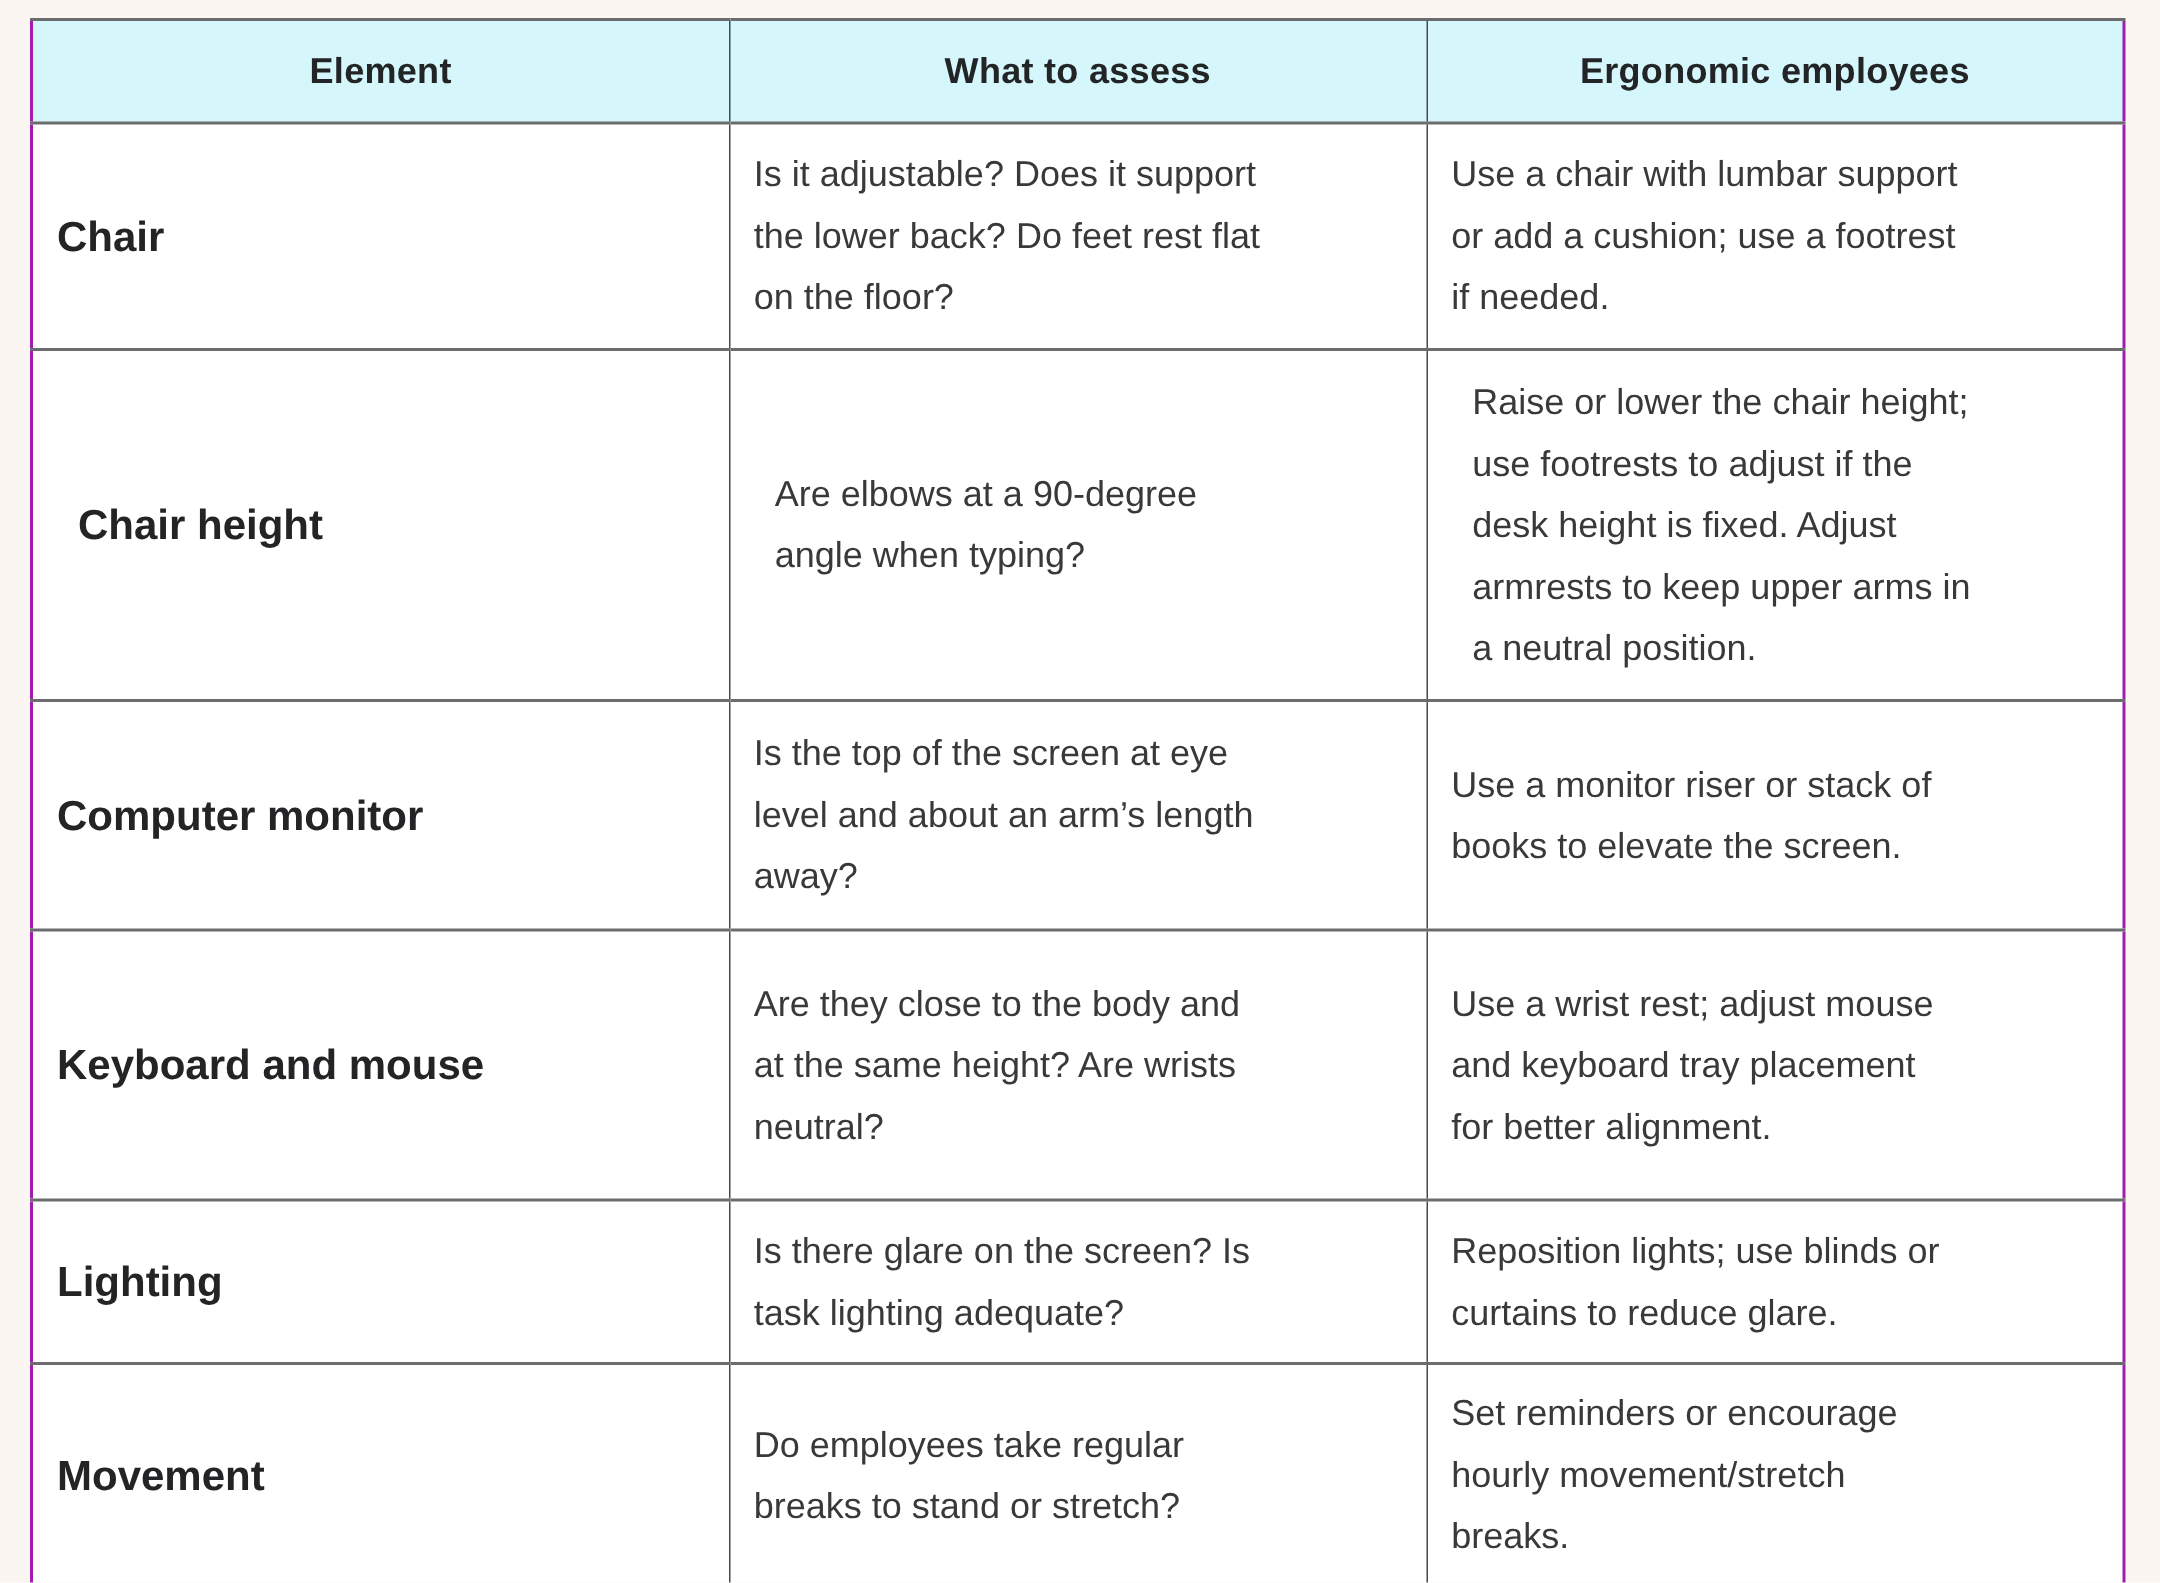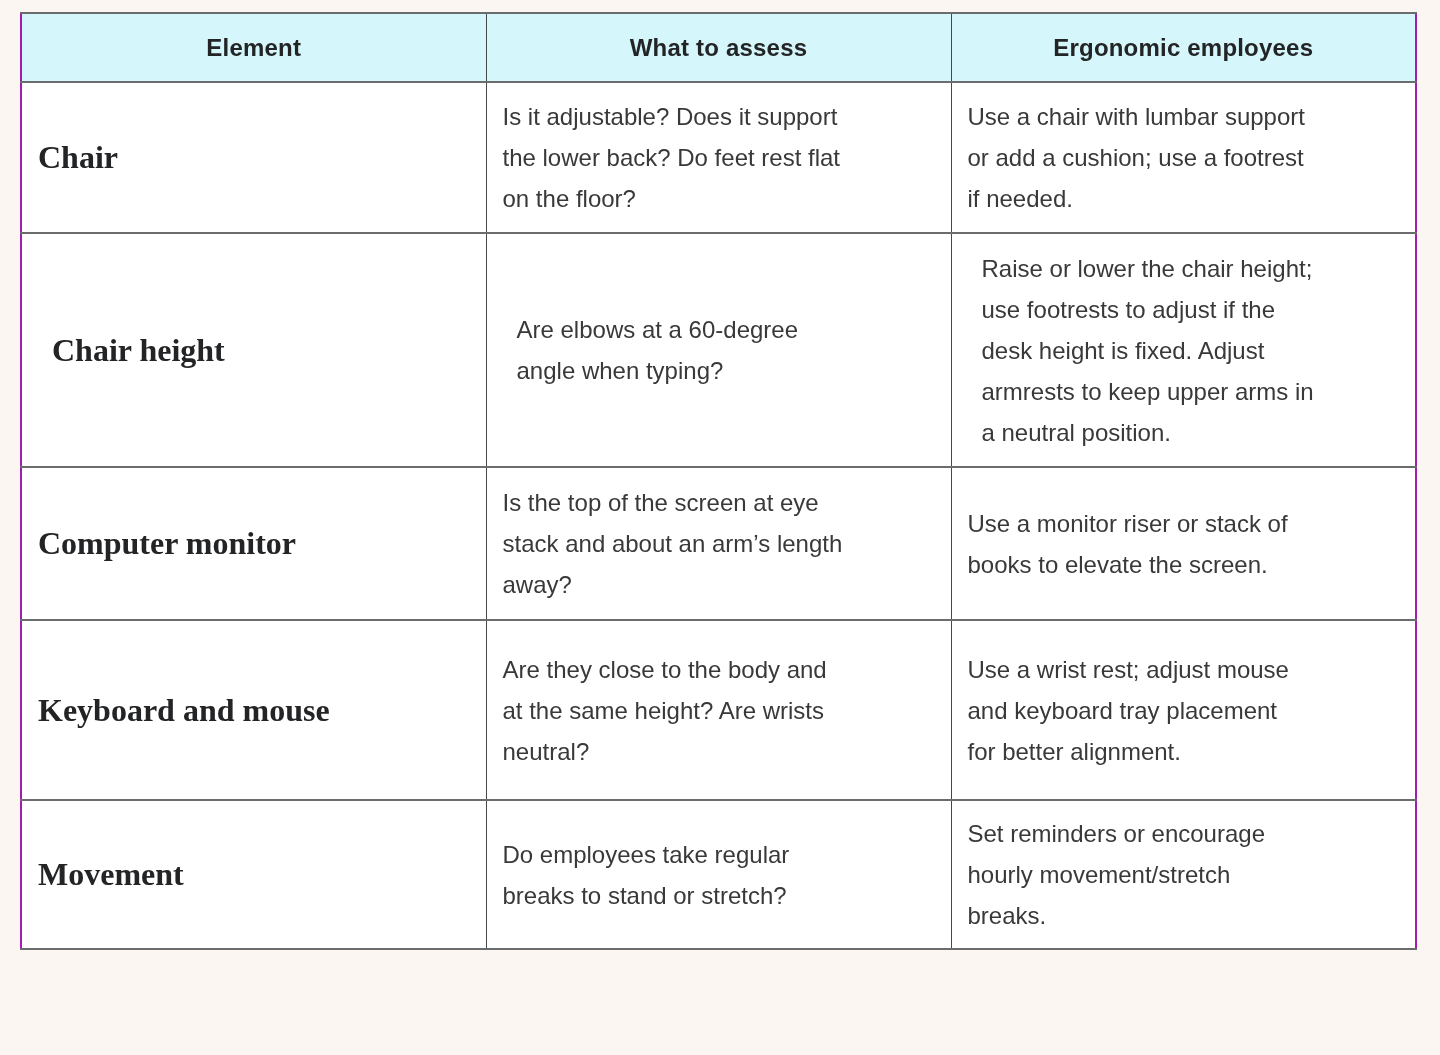--- a/index.html
+++ b/index.html
@@ -34,27 +34,26 @@
   thead th {
     background: #d5f6fa;
     height: 69px;
     font-size: 24px;
     font-weight: 700;
     color: #232426;
     text-align: center;
     letter-spacing: 0.2px;
   }
   td.el {
-    font-size: 32px;
+    font-size: 28px;
     font-weight: 700;
     color: #232426;
     text-align: left;
     padding-left: 16px;
     padding-right: 10px;
-    font-family: Liberation Serif, serif;
   }
   td.tx {
     font-size: 24px;
     font-weight: 400;
     color: #39393b;
     line-height: 41px;
     text-align: left;
     padding-left: 16px;
     padding-right: 8px;
     white-space: pre-line;
@@ -88,44 +87,51 @@
         <td class="el">Chair</td>
         <td class="tx">Is it adjustable? Does it support
 the lower back? Do feet rest flat
 on the floor?</td>
         <td class="tx">Use a chair with lumbar support
 or add a cushion; use a footrest
 if needed.</td>
       </tr>
       <tr class="r1">
         <td class="el">Chair height</td>
-        <td class="tx">Are elbows at a 60-degree
+        <td class="tx">Are elbows at a 90-degree
 angle when typing?</td>
         <td class="tx">Raise or lower the chair height;
 use footrests to adjust if the
 desk height is fixed. Adjust
 armrests to keep upper arms in
 a neutral position.</td>
       </tr>
       <tr class="r2">
         <td class="el">Computer monitor</td>
         <td class="tx">Is the top of the screen at eye
-stack and about an arm’s length
+level and about an arm’s length
 away?</td>
         <td class="tx">Use a monitor riser or stack of
 books to elevate the screen.</td>
       </tr>
       <tr class="r3">
         <td class="el">Keyboard and mouse</td>
         <td class="tx">Are they close to the body and
 at the same height? Are wrists
 neutral?</td>
         <td class="tx">Use a wrist rest; adjust mouse
 and keyboard tray placement
 for better alignment.</td>
+      </tr>
+      <tr class="r4">
+        <td class="el">Lighting</td>
+        <td class="tx">Is there glare on the screen? Is
+task lighting adequate?</td>
+        <td class="tx">Reposition lights; use blinds or
+curtains to reduce glare.</td>
       </tr>
       <tr class="r5">
         <td class="el">Movement</td>
         <td class="tx">Do employees take regular
 breaks to stand or stretch?</td>
         <td class="tx">Set reminders or encourage
 hourly movement/stretch
 breaks.</td>
       </tr>
     </tbody>

